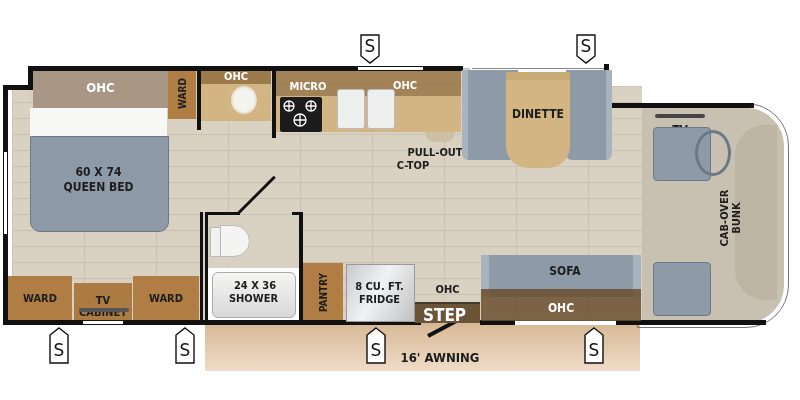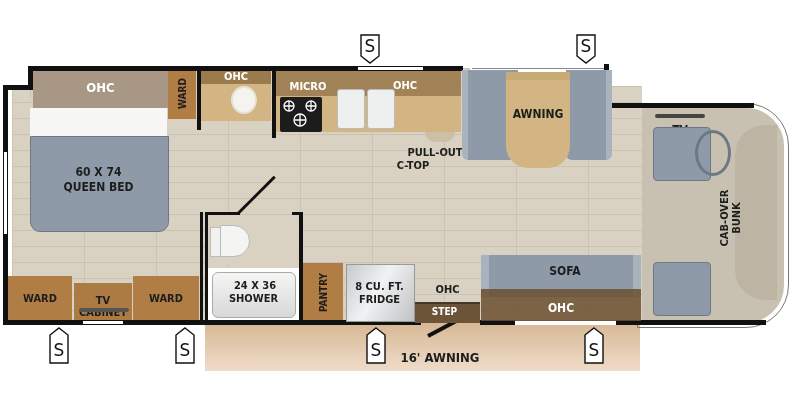--- a/index.html
+++ b/index.html
@@ -86,21 +86,21 @@
   <div class="abs" style="left:0;top:0;width:26px;height:38px;background:#eef0f0;border:1px solid #bbb;border-radius:3px;"></div>
   <div class="abs" style="left:30px;top:0;width:26px;height:38px;background:#eef0f0;border:1px solid #bbb;border-radius:3px;"></div>
 </div>
 <div class="abs" style="left:425px;top:132px;width:30px;height:10px;background:#cdbfa3;border-radius:0 0 15px 15px;"></div>
 <div class="lbl dark" style="left:395px;top:147px;width:80px;font-size:11px;">PULL-OUT</div>
 <div class="lbl dark" style="left:373px;top:160px;width:80px;font-size:11px;">C-TOP</div>
 
 <div class="abs" style="left:462px;top:70px;width:50px;height:90px;background:#8e9aa8;border-left:6px solid #a9b3be;border-radius:0 0 6px 6px;"></div>
 <div class="abs" style="left:566px;top:70px;width:40px;height:90px;background:#8e9aa8;border-right:6px solid #a9b3be;border-radius:0 0 6px 6px;"></div>
 <div class="abs" style="left:506px;top:72px;width:64px;height:88px;background:#d2b582;border-radius:0 0 22px 22px;border-top:8px solid #c8aa74;"></div>
-<div class="lbl dark" style="left:506px;top:108px;width:64px;font-size:12px;">AWNING</div>
+<div class="lbl dark" style="left:506px;top:108px;width:64px;font-size:12px;">DINETTE</div>
 
 <div class="abs" style="left:655px;top:114px;width:50px;height:4px;background:#444;border-radius:2px;"></div>
 <div class="lbl dark" style="left:668px;top:124px;width:24px;font-size:12px;">TV</div>
 <div class="abs" style="left:653px;top:127px;width:56px;height:52px;background:#8e9aa8;border-radius:4px;border:1px solid #6d7886;"></div>
 <div class="abs" style="left:695px;top:130px;width:30px;height:40px;border-radius:50%;border:3px solid #6d7886;"></div>
 <div class="abs" style="left:653px;top:262px;width:56px;height:52px;background:#8e9aa8;border-radius:4px;border:1px solid #6d7886;"></div>
 <div class="lbl dark" style="left:685px;top:212px;width:80px;font-size:11px;transform:rotate(-90deg);">CAB-OVER</div>
 <div class="lbl dark" style="left:697px;top:212px;width:80px;font-size:11px;transform:rotate(-90deg);">BUNK</div>
 
 <div class="abs cab" style="left:8px;top:276px;width:64px;height:44px;"></div>
@@ -128,21 +128,21 @@
 <div class="lbl dark" style="left:208px;top:280px;width:94px;font-size:11px;">24 X 36</div>
 <div class="lbl dark" style="left:208px;top:293px;width:91px;font-size:11px;">SHOWER</div>
 
 <div class="abs cab" style="left:303px;top:263px;width:40px;height:57px;"></div>
 <div class="lbl dark" style="left:293px;top:287px;width:60px;font-size:10px;transform:rotate(-90deg);">PANTRY</div>
 <div class="abs" style="left:346px;top:264px;width:67px;height:56px;background:linear-gradient(120deg,#c7c9cb,#f1f2f3 45%,#bfc1c3);border:1px solid #999;"></div>
 <div class="lbl dark" style="left:346px;top:281px;width:67px;font-size:11px;">8 CU. FT.</div>
 <div class="lbl dark" style="left:346px;top:294px;width:67px;font-size:11px;">FRIDGE</div>
 <div class="lbl dark" style="left:420px;top:284px;width:55px;font-size:11px;">OHC</div>
 <div class="abs" style="left:415px;top:302px;width:65px;height:19px;background:#6c5439;border-top:2px solid #45382a;"></div>
-<div class="lbl light" style="left:415px;top:306px;width:59px;font-size:10px;">STEP</div>
+<div class="lbl light" style="left:415px;top:306px;width:59px;font-size:17px;">STEP</div>
 
 <div class="abs" style="left:481px;top:255px;width:160px;height:42px;background:#8e9aa8;border-left:8px solid #a9b3be;border-right:8px solid #a9b3be;box-sizing:border-box;"></div>
 <div class="lbl dark" style="left:481px;top:265px;width:168px;font-size:12px;">SOFA</div>
 <div class="abs" style="left:481px;top:289px;width:160px;height:32px;background:rgba(107,80,48,.85);"></div>
 <div class="lbl light" style="left:481px;top:302px;width:160px;font-size:12px;">OHC</div>
 
 <div class="s-marker" style="left:360px;top:34px;">
   <svg width="20" height="30">
       <path d="M1 1H19V22L10 29L1 22Z" fill="#fff" stroke="#111" stroke-width="1.4"></path>
     </svg>

